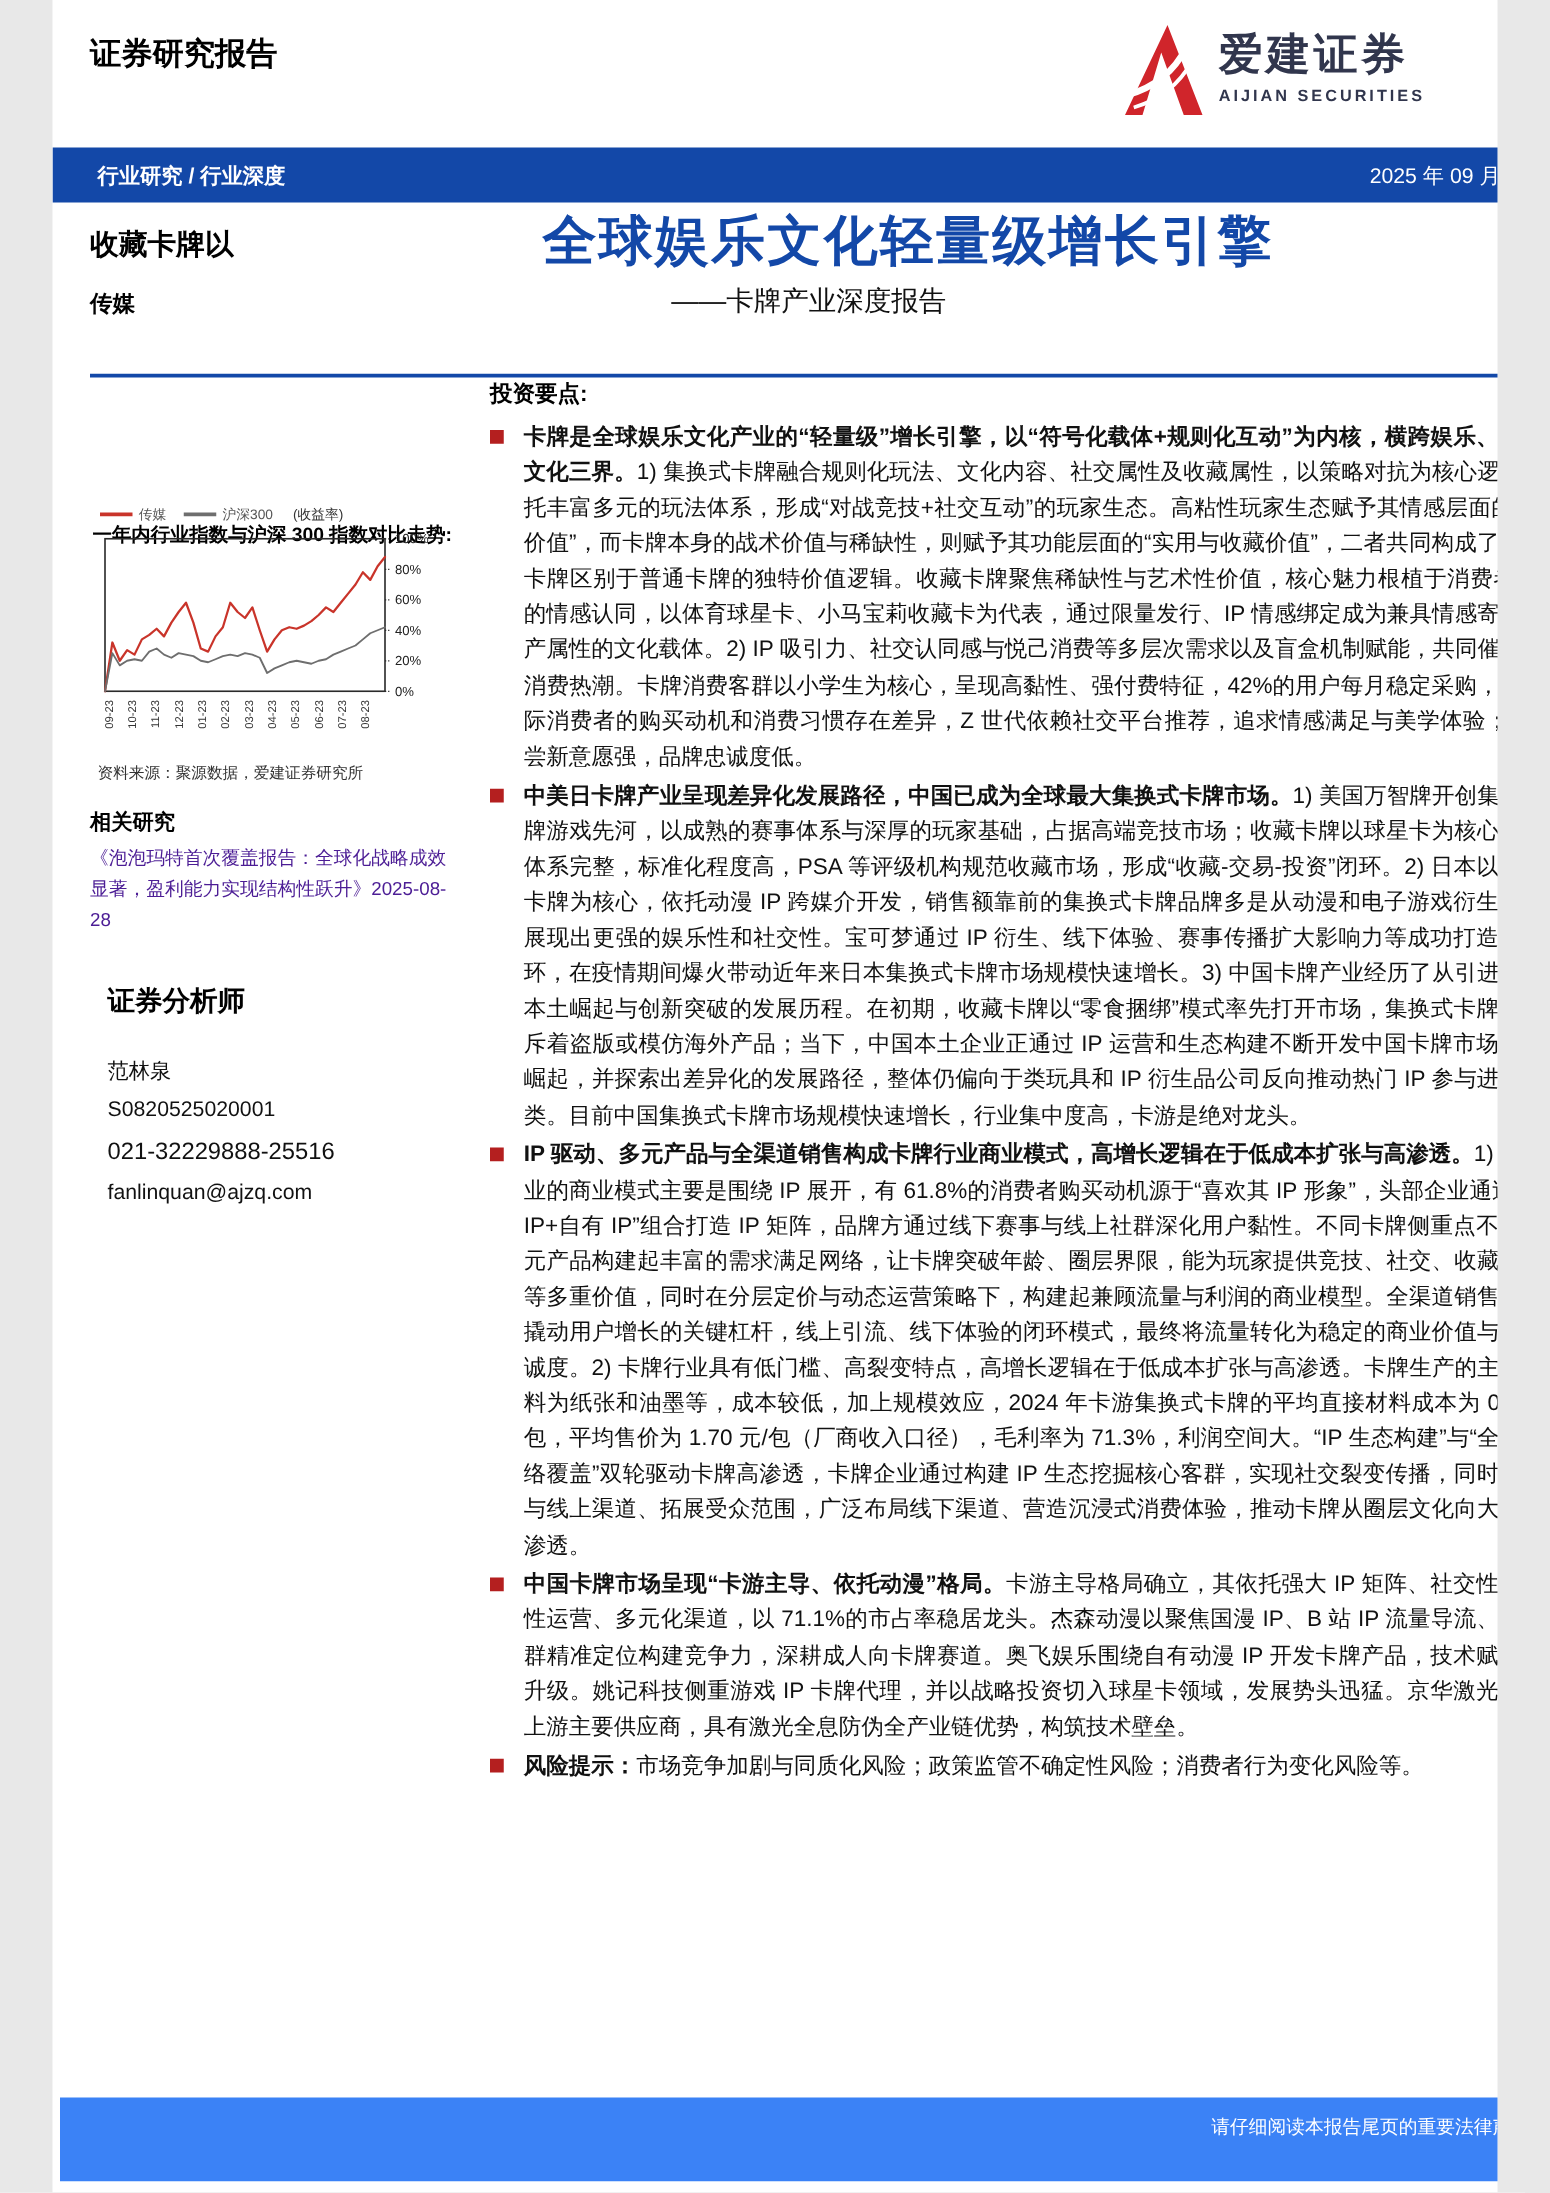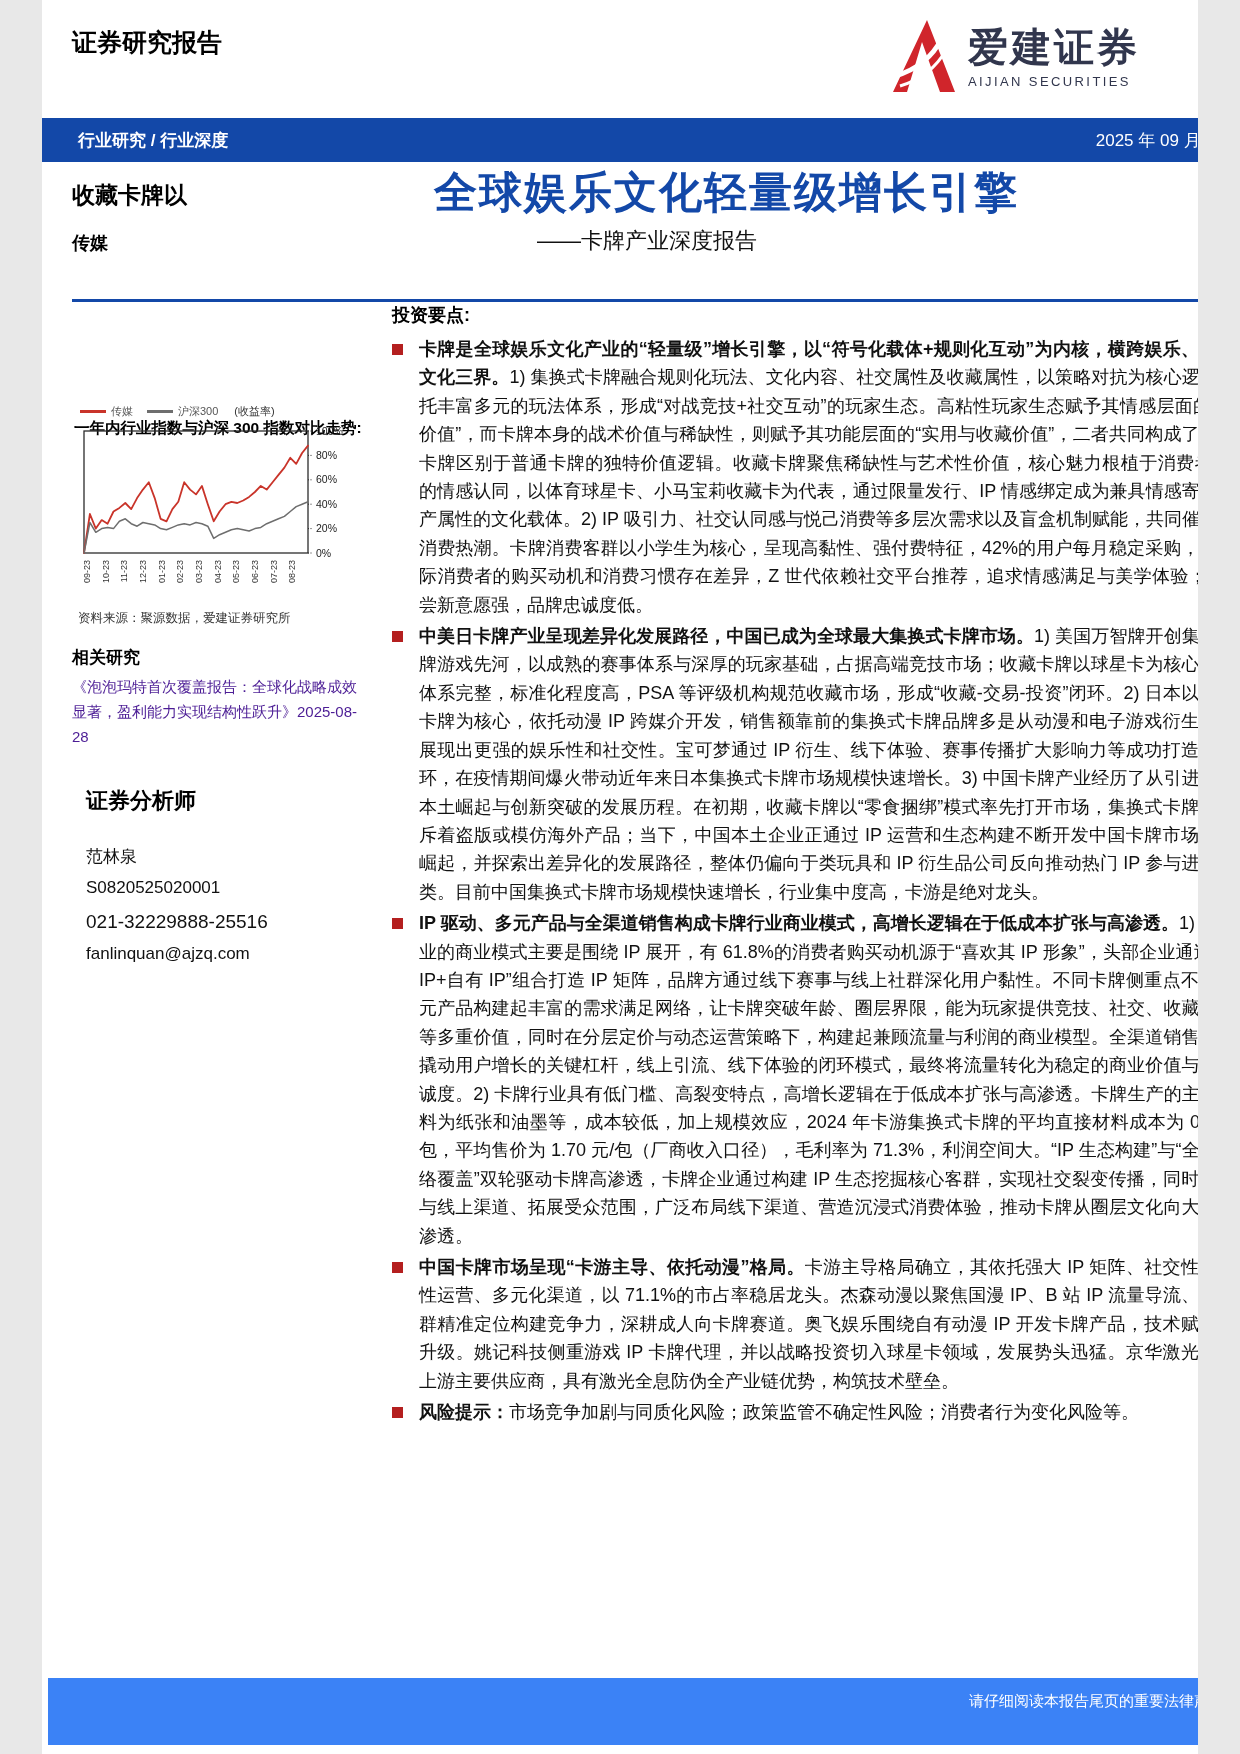--- a/index.html
+++ b/index.html
@@ -3,22 +3,22 @@
 <meta charset="utf-8">
 <style>
   html,body{margin:0;padding:0;background:#e8e8e8;}
   .page{position:relative;width:1156px;height:1754px;background:#ffffff;margin:0 auto;
         font-family:"Liberation Sans","DejaVu Sans",sans-serif;color:#111;overflow:hidden;}
   
   .report-type{position:absolute;left:30px;top:26px;font-size:25px;font-weight:bold;color:#000;}
   .logo{position:absolute;right:58px;top:18px;display:flex;align-items:flex-start;}
   .logo-mark{width:66px;height:76px;margin-right:12px;}
   .logo-text{display:flex;flex-direction:column;margin-top:8px;}
-  .logo-cn{font-size:40px;font-weight:bold;color:#31364D;letter-spacing:3px;line-height:1.05;}
-  .logo-en{font-size:13px;font-weight:normal;color:#31364D;letter-spacing:2.4px;margin-top:6px;}
+  .logo-cn{font-size:35px;font-weight:bold;color:#31364D;letter-spacing:3px;line-height:1.05;}
+  .logo-en{font-size:13px;font-weight:bold;color:#31364D;letter-spacing:2.4px;margin-top:6px;}
   
   .band{position:absolute;left:0;top:118px;width:1240px;height:44px;background:#1348A8;
         display:flex;align-items:center;justify-content:space-between;box-sizing:border-box;padding:0 36px;}
   .band-left{color:#fff;font-size:17px;font-weight:bold;}
   .band-right{color:#fff;font-size:17px;}
   
   .section-label{position:absolute;left:30px;top:180px;font-size:23px;font-weight:bold;color:#000;}
   .industry-label{position:absolute;left:30px;top:231px;font-size:18px;font-weight:bold;color:#000;}
   .main-title{position:absolute;left:392px;top:164px;font-size:43px;font-weight:bold;color:#1348A8;letter-spacing:2px;white-space:nowrap;}
   .sub-title{position:absolute;left:495px;top:226px;font-size:22px;font-weight:500;color:#111;}

